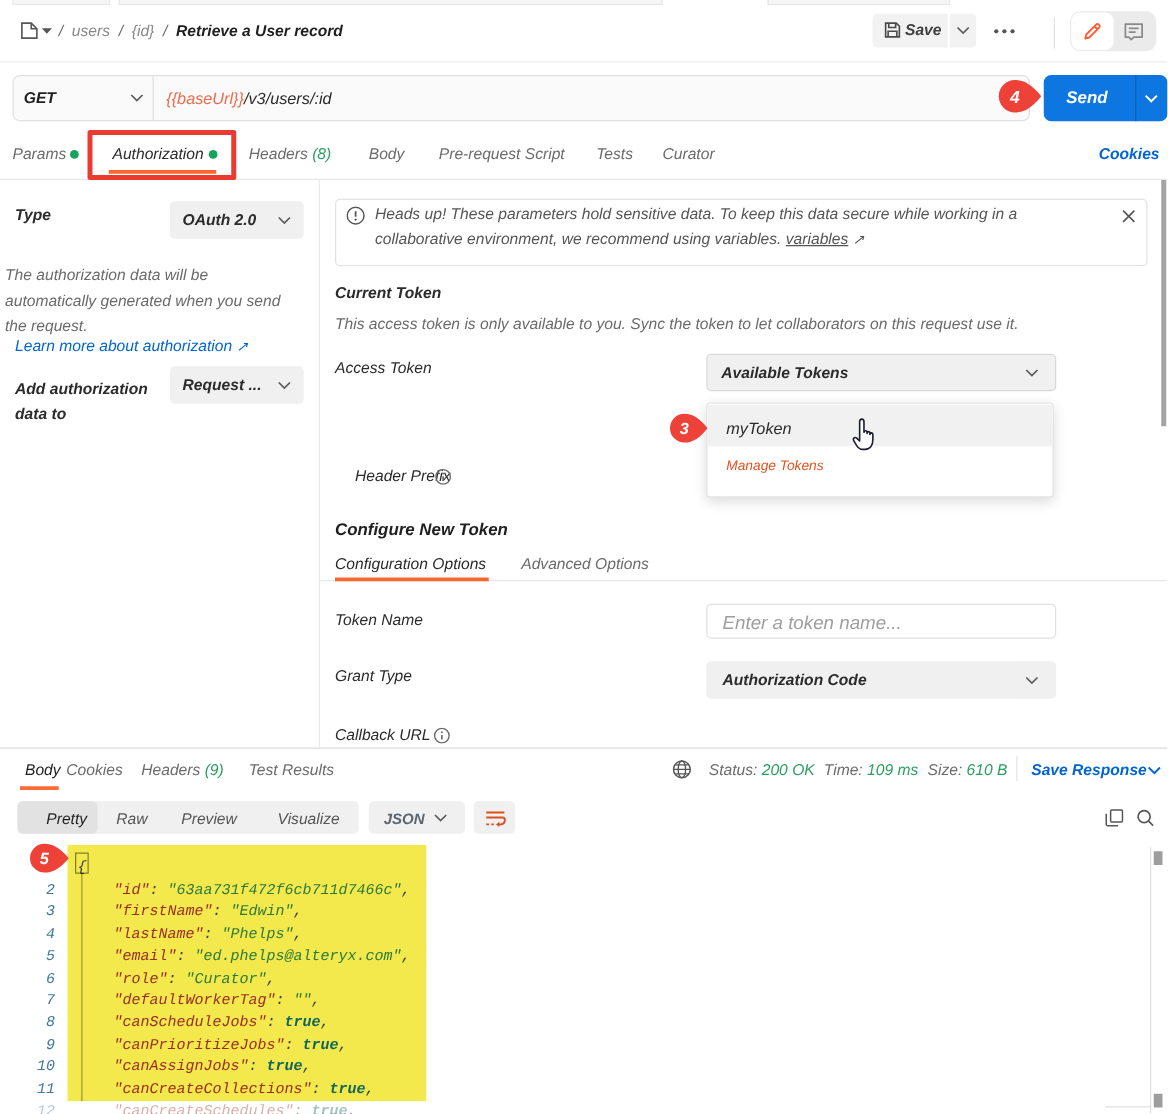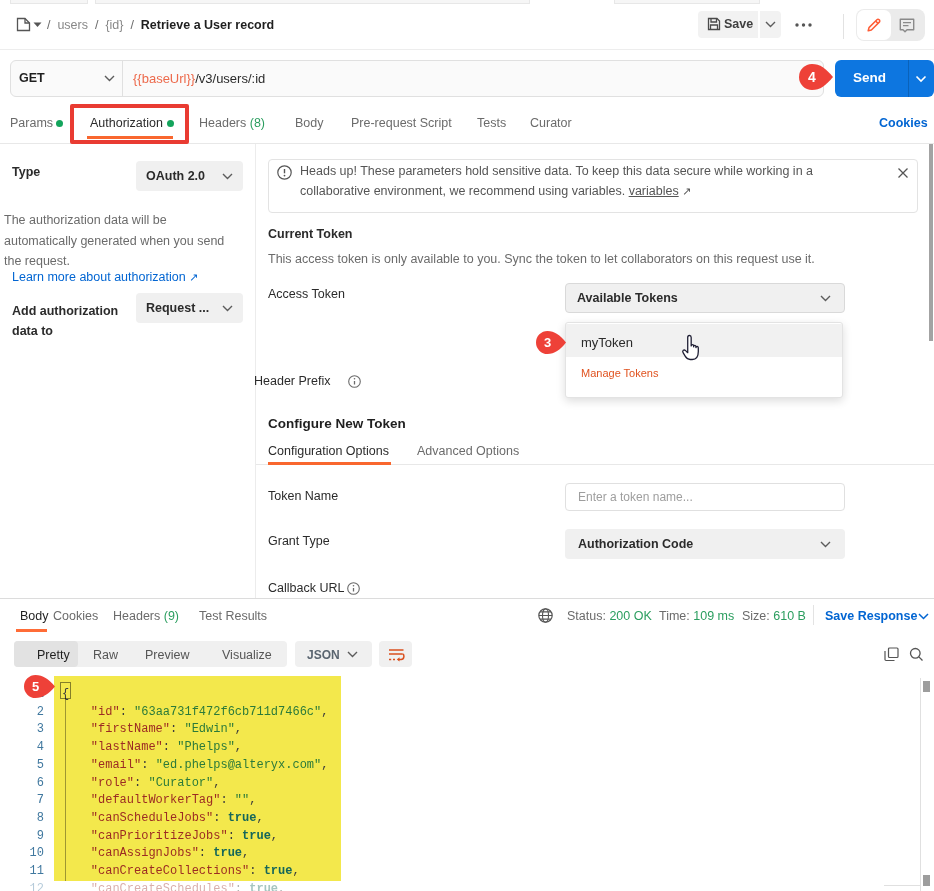--- a/index.html
+++ b/index.html
@@ -1,18 +1,18 @@
 <!DOCTYPE html>
 <html><head>
 <meta charset="utf-8">
 <style>
 *{margin:0;padding:0;box-sizing:border-box}
 html,body{width:934px;height:891px;overflow:hidden;background:#fff;
   font-family:"Liberation Sans",sans-serif;color:#212121;}
-#root{position:relative;width:934px;height:891px;overflow:hidden;}
+#root{position:relative;width:934px;height:891px;overflow:hidden;font-style:italic;}
 .abs{position:absolute}
 .gray{color:#6b6b6b}
 .green{color:#2b9e5f}
 .blue{color:#0265d2}
 .sel{background:#f0f0f0;border-radius:4px;}
 .chev{stroke:#5c5c5c;stroke-width:1.4;fill:none}
 </style>
 </head>
 <body>
 <div id="root">
@@ -123,21 +123,21 @@
 <div class="abs" style="left:268px;top:227px;font-size:12.5px;font-weight:bold;color:#2b2b2b">Current Token</div>
 <div class="abs gray" style="left:268px;top:252px;font-size:12.5px">This access token is only available to you. Sync the token to let collaborators on this request use it.</div>
 
 <div class="abs" style="left:268px;top:287px;font-size:12.5px;color:#2b2b2b">Access Token</div>
 <div class="abs" style="left:565px;top:283px;width:280px;height:30px;background:#f0f0f0;border:1px solid #d9d9d9;border-radius:4px"></div>
 <div class="abs" style="left:577px;top:291px;font-size:12.5px;font-weight:bold;color:#2b2b2b">Available Tokens</div>
 <svg class="abs" style="left:820px;top:295px" width="11" height="7" viewBox="0 0 11 7">
       <path d="M1 1 L5.5 5.5 L10 1" class="chev"></path>
     </svg>
 
-<div class="abs" style="left:254px;top:374px;font-size:12.5px;color:#2b2b2b">Header Prefix</div>
+<div class="abs" style="left:284px;top:374px;font-size:12.5px;color:#2b2b2b">Header Prefix</div>
 <svg class="abs" style="left:348px;top:375px" width="13" height="13" viewBox="0 0 13 13">
   <circle cx="6.5" cy="6.5" r="5.8" fill="none" stroke="#6b6b6b" stroke-width="1.1"></circle>
   <path d="M6.5 6 V9.5" stroke="#6b6b6b" stroke-width="1.3"></path>
       <circle cx="6.5" cy="3.8" r="0.8" fill="#6b6b6b"></circle>
 </svg>
 
 <div class="abs" style="left:565px;top:322px;width:278px;height:76px;background:#fff;border:1px solid #e3e3e3;border-radius:3px;box-shadow:0 3px 10px rgba(0,0,0,0.14)"></div>
 <div class="abs" style="left:566px;top:324px;width:276px;height:33px;background:#f1f1f1"></div>
 <div class="abs" style="left:581px;top:335px;font-size:13px;color:#2b2b2b">myToken</div>
 <div class="abs" style="left:581px;top:367px;font-size:11px;color:#e05320">Manage Tokens</div>
@@ -155,21 +155,21 @@
 </svg>
 
 <div class="abs" style="left:268px;top:416px;font-size:13.5px;font-weight:bold;color:#1f1f1f">Configure New Token</div>
 <div class="abs" style="left:256px;top:464px;width:678px;height:1px;background:#e8e8e8"></div>
 <div class="abs" style="left:268px;top:444px;font-size:12.5px;color:#2b2b2b">Configuration Options</div>
 <div class="abs" style="left:268px;top:462px;width:123px;height:3px;background:#f9672e"></div>
 <div class="abs gray" style="left:417px;top:444px;font-size:12.5px">Advanced Options</div>
 
 <div class="abs" style="left:268px;top:489px;font-size:12.5px;color:#2b2b2b">Token Name</div>
 <div class="abs" style="left:565px;top:483px;width:280px;height:28px;background:#fff;border:1px solid #e0e0e0;border-radius:4px"></div>
-<div class="abs" style="left:578px;top:490px;font-size:12px;color:#9e9e9e">Enter a token name...</div>
+<div class="abs" style="left:578px;top:490px;font-size:15px;color:#9e9e9e">Enter a token name...</div>
 
 <div class="abs" style="left:268px;top:534px;font-size:12.5px;color:#2b2b2b">Grant Type</div>
 <div class="abs sel" style="left:565px;top:529px;width:280px;height:30px"></div>
 <div class="abs" style="left:578px;top:537px;font-size:12.5px;font-weight:bold;color:#2b2b2b">Authorization Code</div>
 <svg class="abs" style="left:820px;top:541px" width="11" height="7" viewBox="0 0 11 7">
       <path d="M1 1 L5.5 5.5 L10 1" class="chev"></path>
     </svg>
 
 <div class="abs" style="left:268px;top:581px;font-size:12.5px;color:#2b2b2b">Callback URL</div>
 <svg class="abs" style="left:347px;top:582px" width="13" height="13" viewBox="0 0 13 13">

